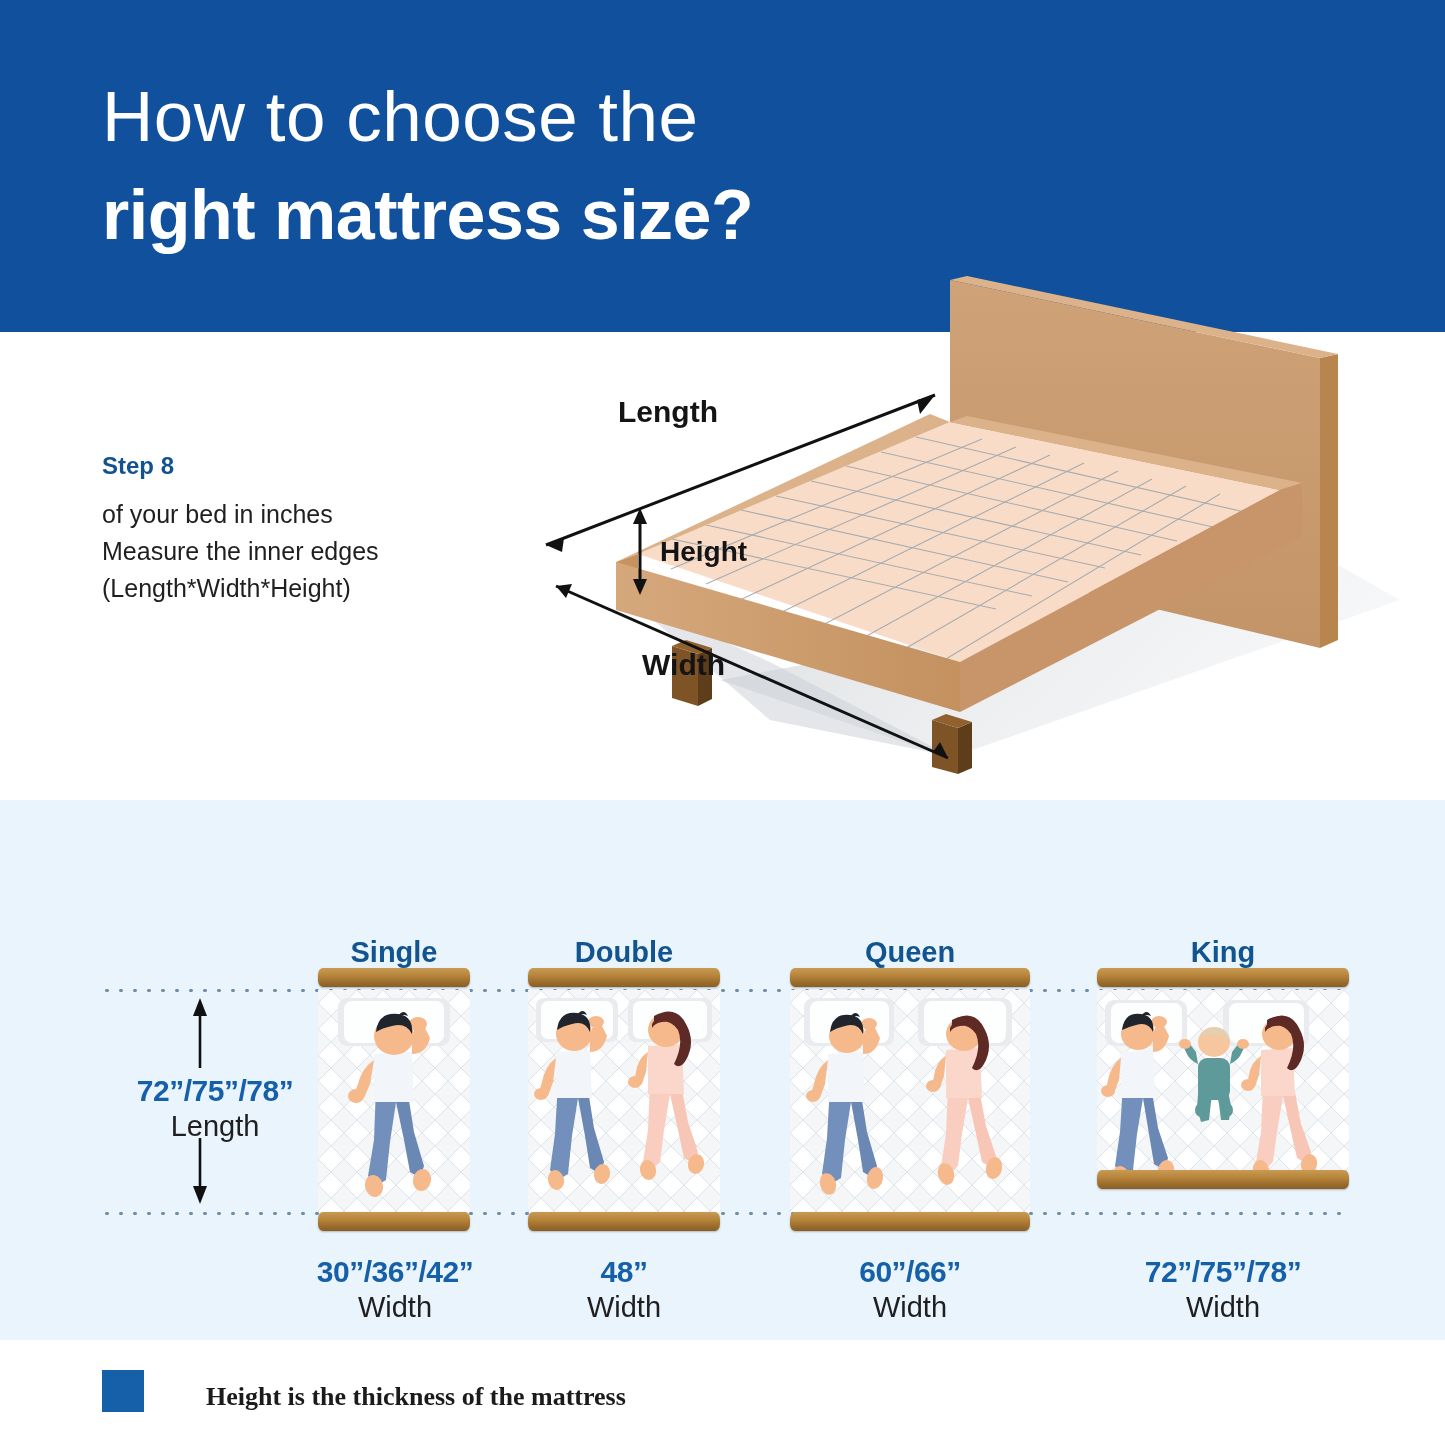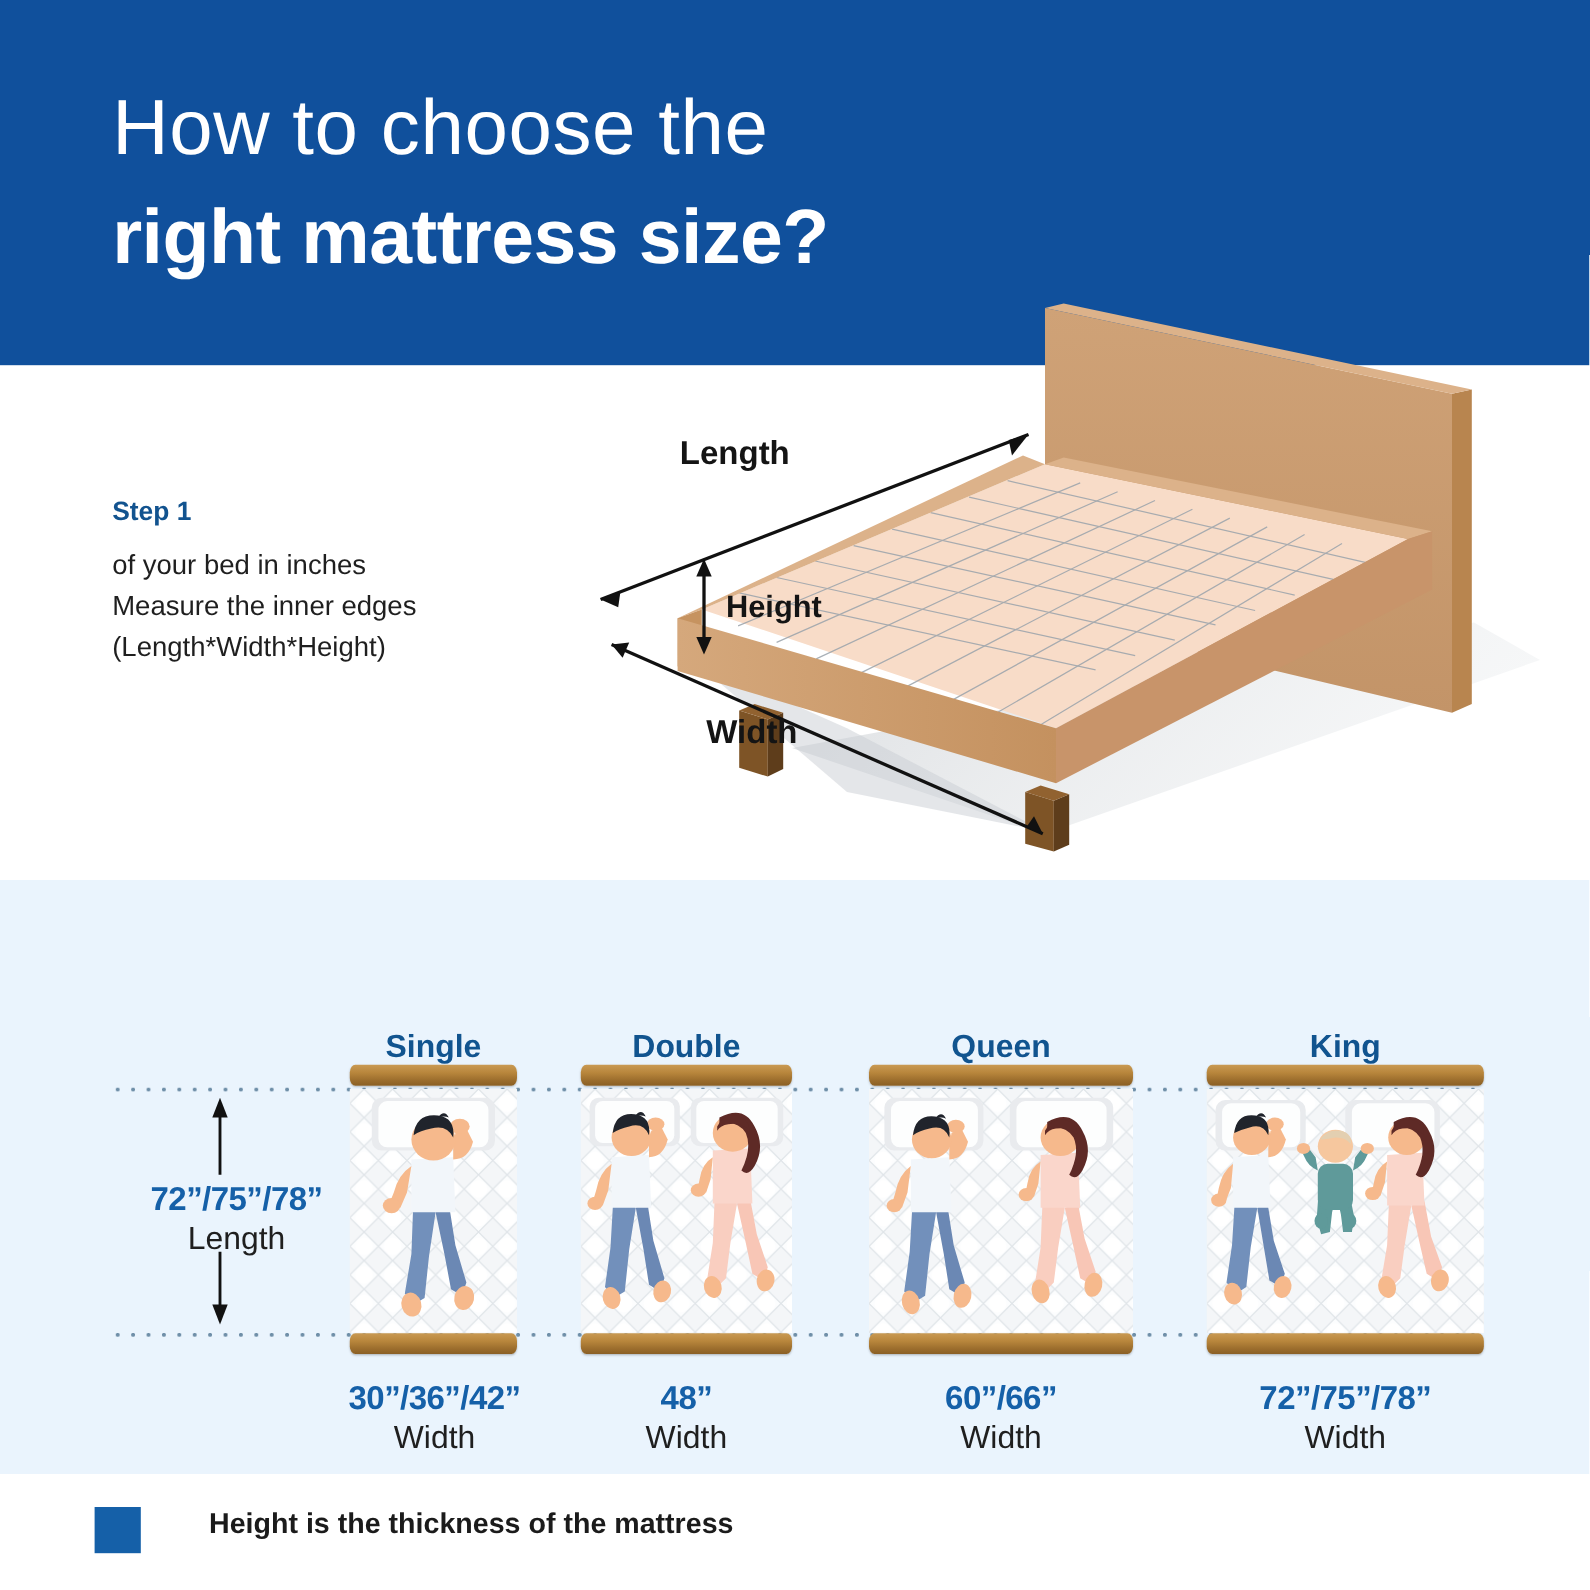--- a/index.html
+++ b/index.html
@@ -89,40 +89,40 @@
     position:absolute; left:0; top:0; width:100%; height:100%;
     background:#f2f4f6; overflow:hidden;
   }
   .widthlabel { position:absolute; z-index:6; text-align:center; }
   .widthlabel .num {
     font-size:30px; font-weight:bold; color:#1560a8; letter-spacing:-0.5px; white-space:nowrap;
   }
   .widthlabel .wd { font-size:29px; color:#1f1f1f; margin-top:2px; }
 
   
-  .footer { position:absolute; left:86px; top:1370px; z-index:6;
-            display:flex; align-items:flex-start; }
+  .footer { position:absolute; left:102px; top:1370px; z-index:6;
+            display:flex; align-items:flex-end;font-family:Liberation Serif, serif; }
   .footer-sq { width:42px; height:42px; background:#1560a8; }
   .footer-txt {
     margin-left:62px; font-size:26px; font-weight:bold; color:#1b1b1b;
   }
 </style>
 </head>
 <body>
 
 <div id="page">
 
   <div class="header-band"></div>
   <div class="title-wrap">
     <div class="title-1">How to choose the</div>
     <div class="title-2">right mattress size?</div>
   </div>
 
   <div class="step1-block">
-    <div class="step-label">Step 1</div>
+    <div class="step-label">Step 8</div>
     <div class="step-body">
       <div>of your bed in inches</div>
       <div>Measure the inner edges</div>
       <div>(Length*Width*Height)</div>
     </div>
   </div>
 
   <div class="bed-illus">
   <svg width="900" height="530" viewBox="0 0 900 530" xmlns="http://www.w3.org/2000/svg">
     <defs>
@@ -381,21 +381,21 @@
         </g>
       </svg>
     </div>
     <div class="fbar"></div>
   </div>
   <div class="widthlabel" style="left:790px; top:1255px; width:240px;">
     <div class="num">60”/66”</div>
     <div class="wd">Width</div>
   </div>
 
-  <div class="bedcol" style="left:1097px; top:990px; width:252px; height:222px;">
+  <div class="bedcol" style="left:1097px; top:990px; width:252px; height:180px;">
     <div class="bedname">King</div>
     <div class="hbar"></div>
     <div class="mattress">
       <svg width="252" height="222" viewBox="0 0 252 222">
         <defs>
           <pattern id="q4" width="26" height="26" patternUnits="userSpaceOnUse">
             <rect width="26" height="26" fill="#f4f6f8"></rect>
             <path d="M13 0 L26 13 L13 26 L0 13 Z" fill="#fcfdfe"></path>
             <path d="M13 0 L26 13 L13 26 L0 13 Z" fill="none" stroke="#dfe4e8" stroke-width="1"></path>
             <ellipse cx="13" cy="13" rx="8" ry="8" fill="#ffffff" opacity="0.85"></ellipse>

